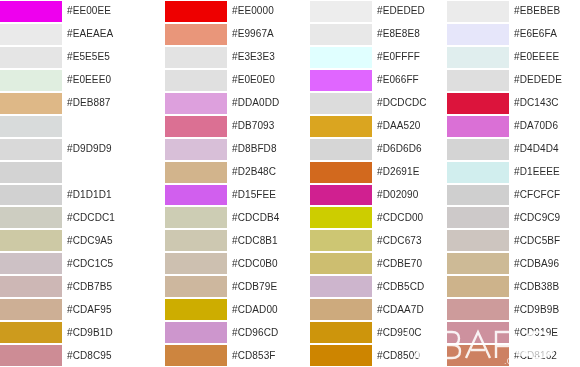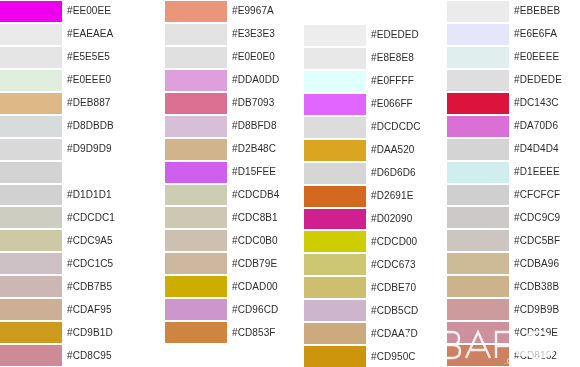--- a/index.html
+++ b/index.html
@@ -19,21 +19,21 @@
     width: 580px;
     height: 367px;
   }
   .column {
     position: absolute;
     top: 0;
     height: 265px;
   }
   .col-0 { left: 0px;   width: 145px; }
   .col-1 { left: 145px; width: 145px; }
-  .col-2 { left: 284px; width: 145px; margin-top: 24px; }
+  .col-2 { left: 290px; width: 145px; }
   .col-3 { left: 427px; width: 145px; }
 
   .swatch-row {
     position: relative;
     height: 22.9375px;
     display: flex;
     align-items: stretch;
   }
   .swatch {
     width: 62px;
@@ -96,21 +96,20 @@
       <div class="swatch-row">
         <div class="swatch" style="background-color: rgb(224, 238, 224);"></div>
         <div class="hexlabel">#E0EEE0</div>
       </div>
       <div class="swatch-row">
         <div class="swatch" style="background-color: rgb(222, 184, 135);"></div>
         <div class="hexlabel">#DEB887</div>
       </div>
       <div class="swatch-row">
         <div class="swatch" style="background-color: rgb(216, 219, 219);"></div>
-        <div class="hexlabel">#D8DBDB</div>
       </div>
       <div class="swatch-row">
         <div class="swatch" style="background-color: rgb(217, 217, 217);"></div>
         <div class="hexlabel">#D9D9D9</div>
       </div>
       <div class="swatch-row">
         <div class="swatch" style="background-color: rgb(211, 211, 211);"></div>
       </div>
       <div class="swatch-row">
         <div class="swatch" style="background-color: rgb(209, 209, 209);"></div>
@@ -139,20 +138,24 @@
       <div class="swatch-row">
         <div class="swatch" style="background-color: rgb(205, 155, 29);"></div>
         <div class="hexlabel">#CD9B1D</div>
       </div>
       <div class="swatch-row">
         <div class="swatch" style="background-color: rgb(205, 140, 149);"></div>
         <div class="hexlabel">#CD8C95</div>
       </div>
     </div>
   <div class="column col-1">
+      <div class="swatch-row">
+        <div class="swatch" style="background-color: rgb(238, 0, 0);"></div>
+        <div class="hexlabel">#EE0000</div>
+      </div>
       <div class="swatch-row">
         <div class="swatch" style="background-color: rgb(233, 150, 122);"></div>
         <div class="hexlabel">#E9967A</div>
       </div>
       <div class="swatch-row">
         <div class="swatch" style="background-color: rgb(227, 227, 227);"></div>
         <div class="hexlabel">#E3E3E3</div>
       </div>
       <div class="swatch-row">
         <div class="swatch" style="background-color: rgb(224, 224, 224);"></div>

